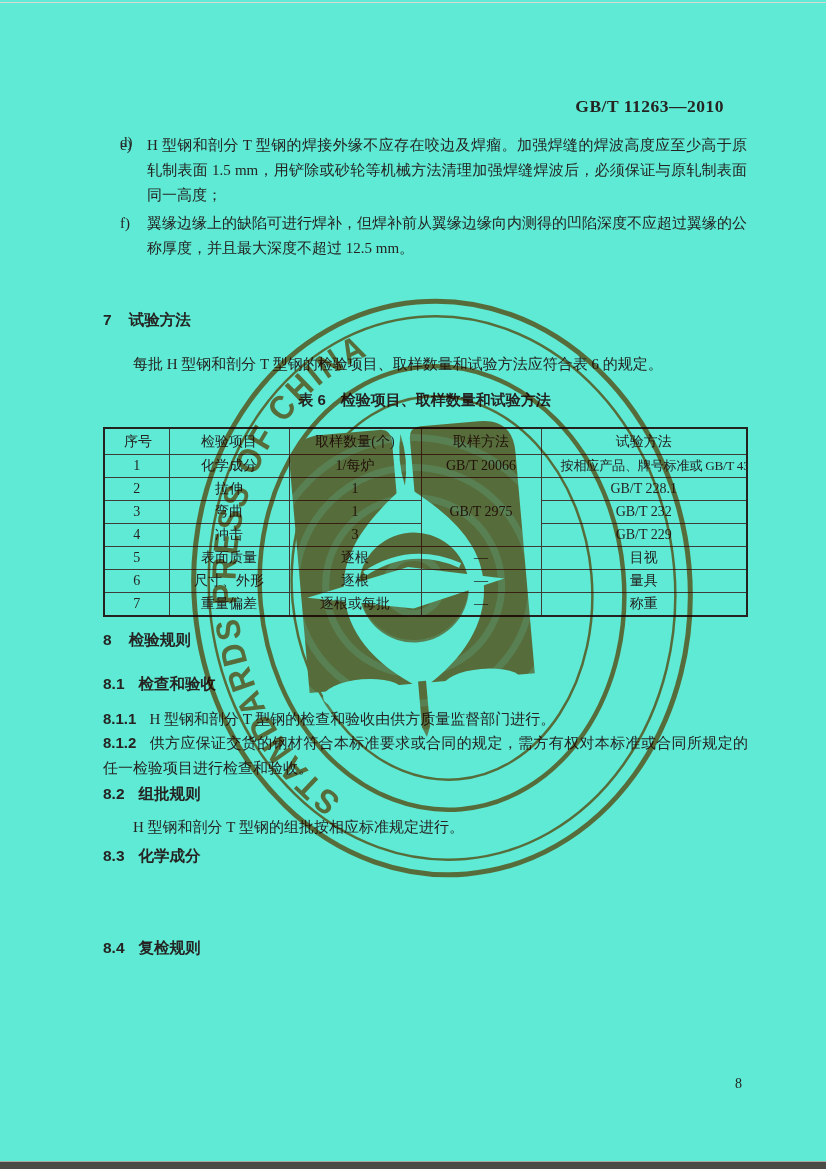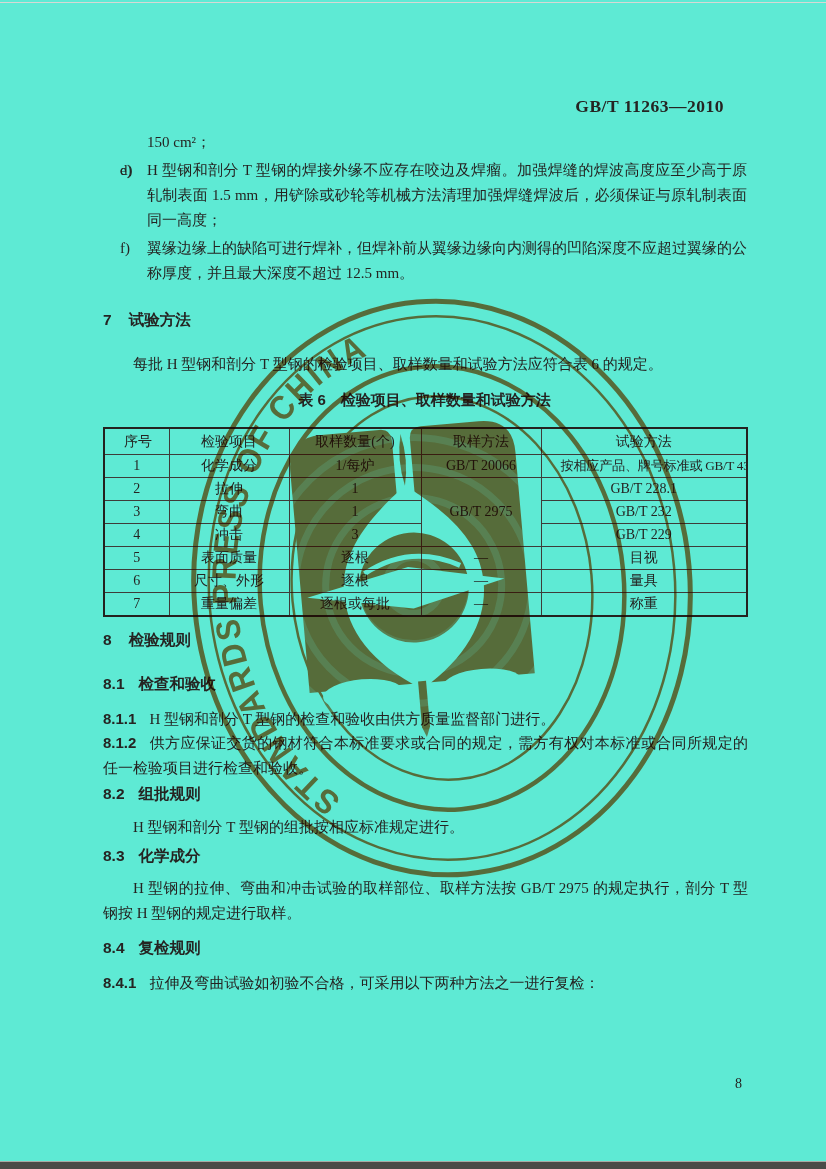--- a/index.html
+++ b/index.html
@@ -41,23 +41,20 @@
 </head>
 <body>
 
 <div class="page">
   <div class="scan-top"></div>
 
   <div class="abs doc-header">GB/T 11263—2010</div>
 
   <div class="abs body-text list-block">
     <div class="li">
-      <span>150 cm²；</span>
-    </div>
-    <div class="li">
       <span class="lbl">d)</span>
     </div>
     <div class="li">
       <span class="lbl">e)</span>
       <span>H 型钢和剖分 T 型钢的焊接外缘不应存在咬边及焊瘤。加强焊缝的焊波高度应至少高于原轧制表面 1.5 mm，用铲除或砂轮等机械方法清理加强焊缝焊波后，必须保证与原轧制表面同一高度；</span>
     </div>
     <div class="li">
       <span class="lbl">f)</span>
       <span>翼缘边缘上的缺陷可进行焊补，但焊补前从翼缘边缘向内测得的凹陷深度不应超过翼缘的公称厚度，并且最大深度不超过 12.5 mm。</span>
     </div>
@@ -156,29 +153,25 @@
   </div>
 
   <div class="abs sec-head" style="top:784px;left:103px;">
     <span class="num" style="margin-right:14px">8.2</span><span>组批规则</span>
   </div>
   <div class="abs para indent" style="top:815px;left:103px;width:643px;">H 型钢和剖分 T 型钢的组批按相应标准规定进行。</div>
 
   <div class="abs sec-head" style="top:846px;left:103px;">
     <span class="num" style="margin-right:14px">8.3</span><span>化学成分</span>
   </div>
-  <div class="abs para indent" style="top:876px;left:103px;width:645px;">H 型钢的拉伸、弯曲和冲击试验的取样部位、取样方法按 GB/T 2975 的规定执行，剖分 T 型钢按 H 型钢的规定进行取样。</div>
 
   <div class="abs sec-head" style="top:938px;left:103px;">
     <span class="num" style="margin-right:14px">8.4</span><span>复检规则</span>
   </div>
 
-  <div class="abs para" style="top:970px;left:103px;width:643px;">
-    <span class="cnum">8.4.1</span><span>拉伸及弯曲试验如初验不合格，可采用以下两种方法之一进行复检：</span>
-  </div>
 
   <div class="abs pageno">8</div>
 
   <div class="stamp">
     <svg width="520" height="600" viewBox="0 0 520 600">
       <g transform="rotate(-5 260 295)" fill="none" stroke="#e96a35">
         <ellipse cx="260" cy="295" rx="248" ry="287" stroke-width="5"></ellipse>
         <ellipse cx="260" cy="295" rx="233" ry="272" stroke-width="2.5"></ellipse>
         <ellipse cx="260" cy="295" rx="182" ry="222" stroke-width="4.5"></ellipse>
         <ellipse cx="260" cy="295" rx="150" ry="192" stroke-width="2.5"></ellipse>

